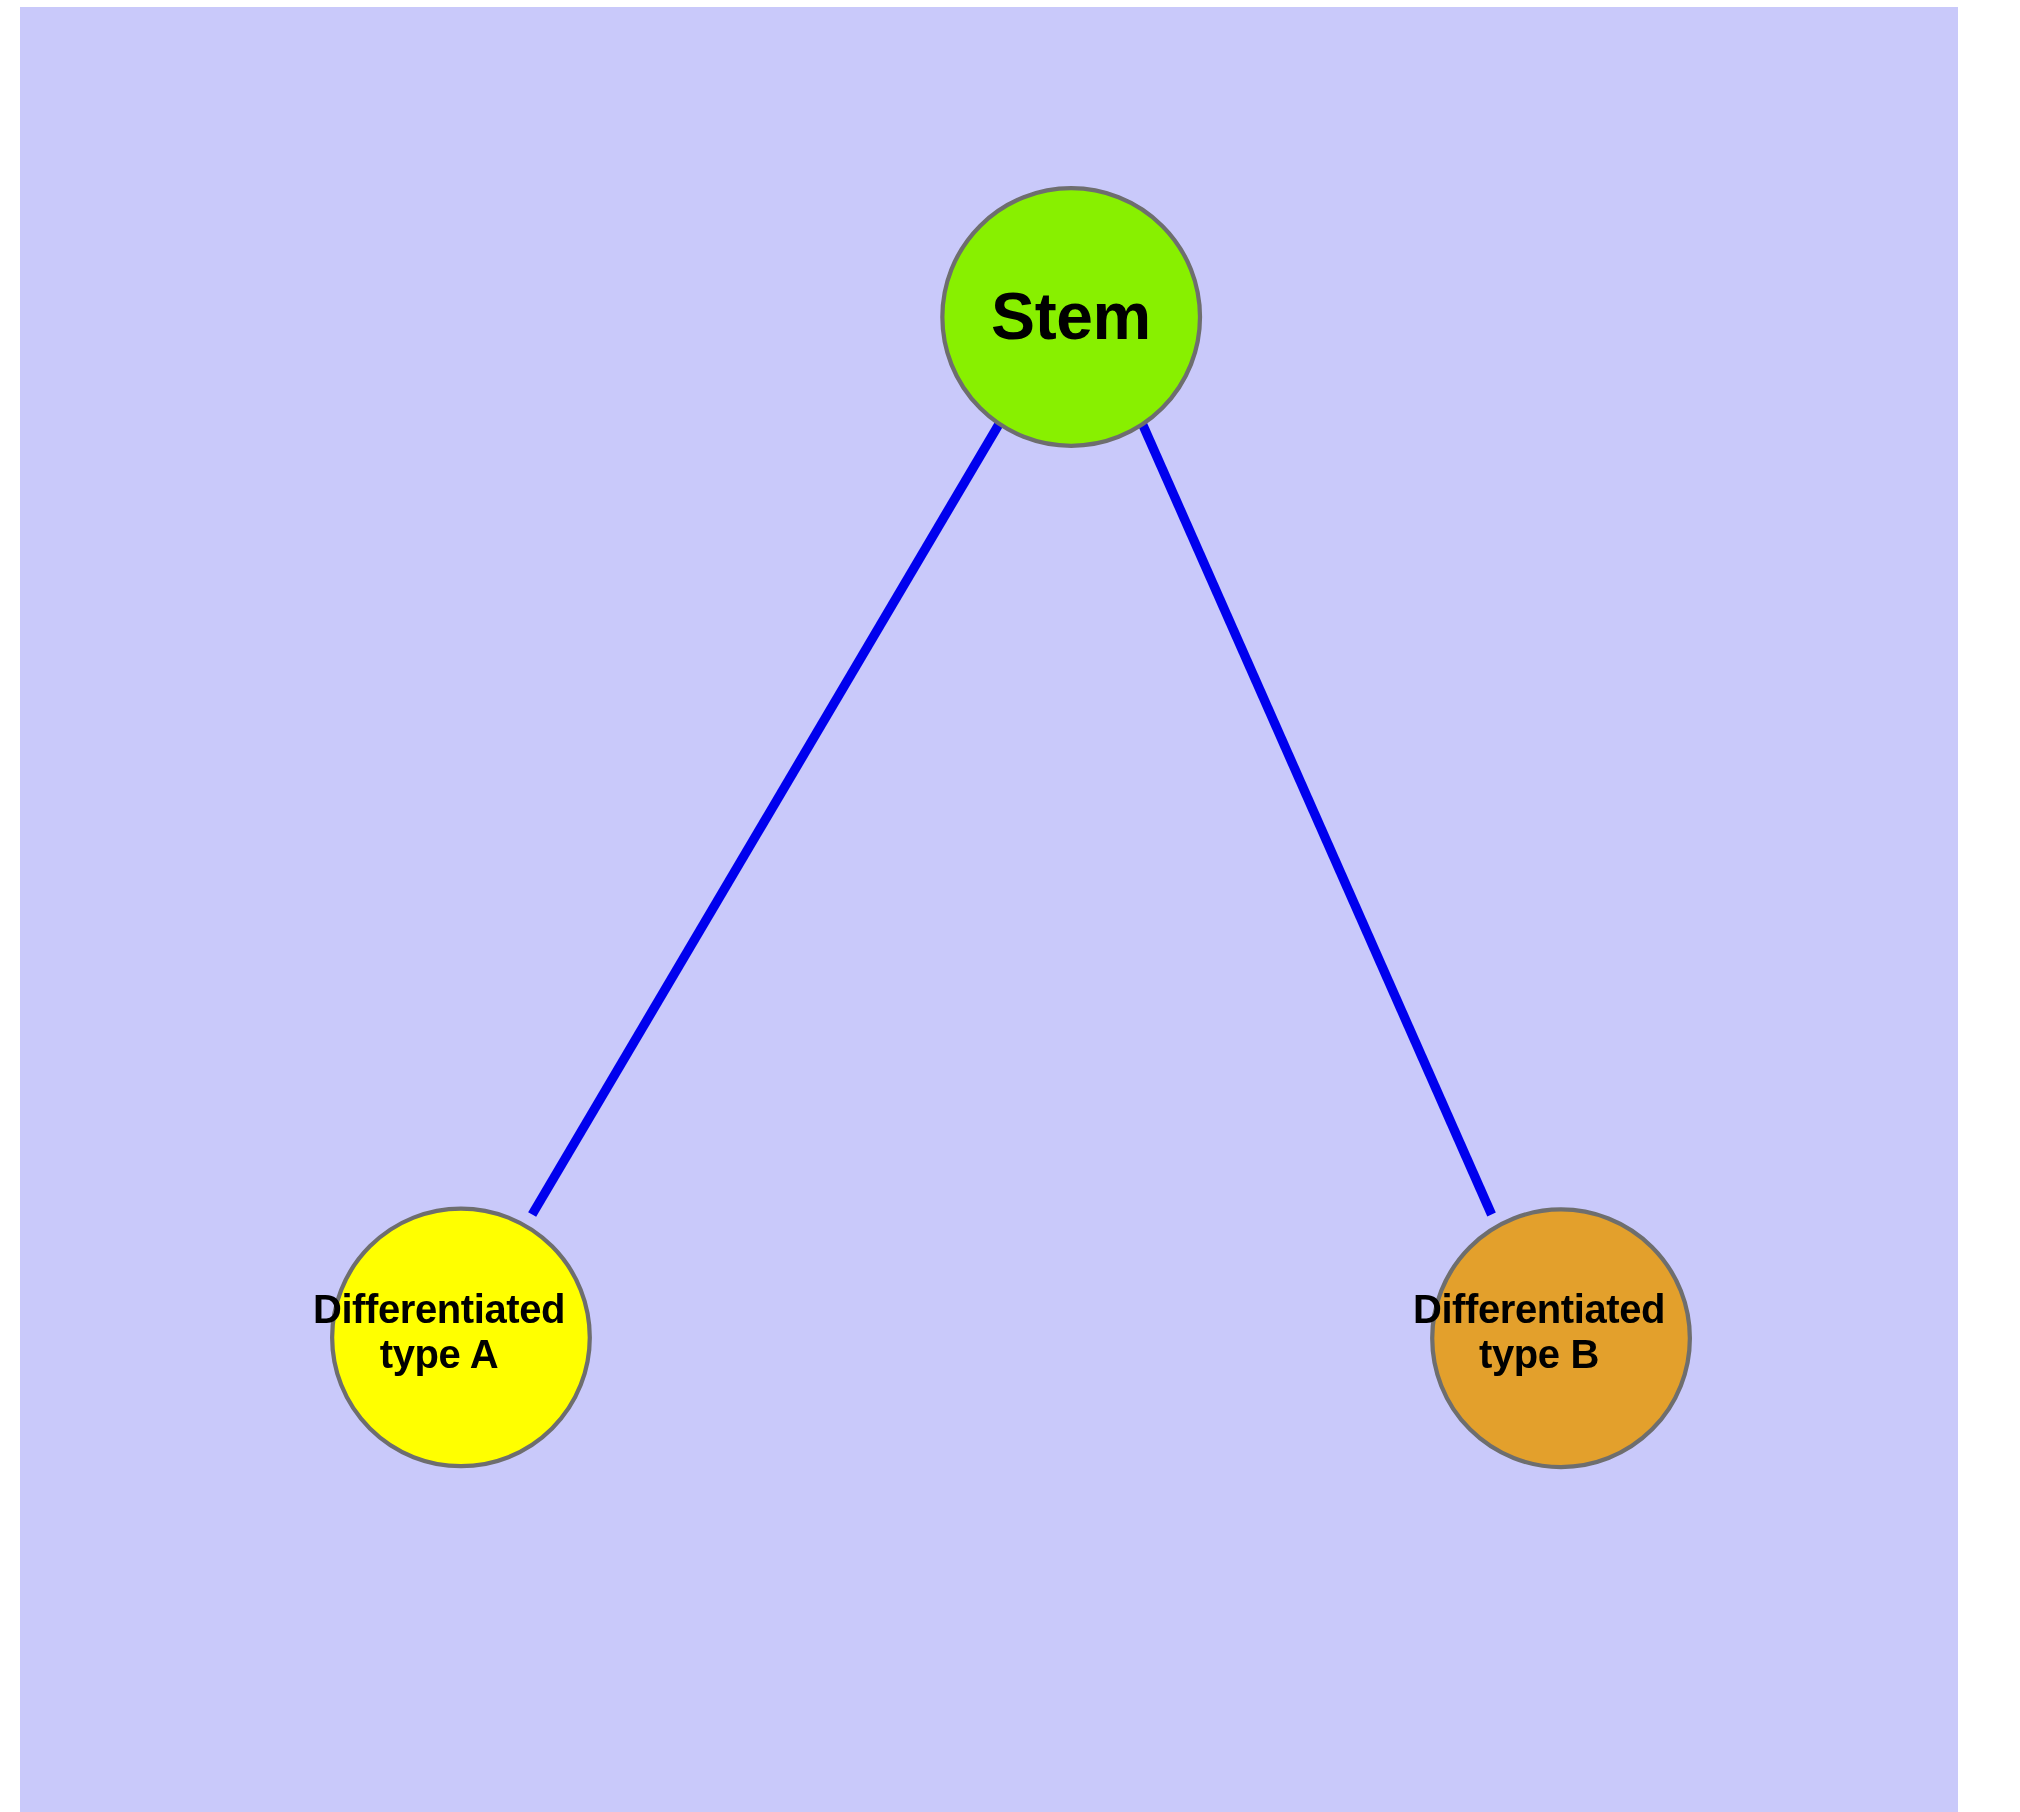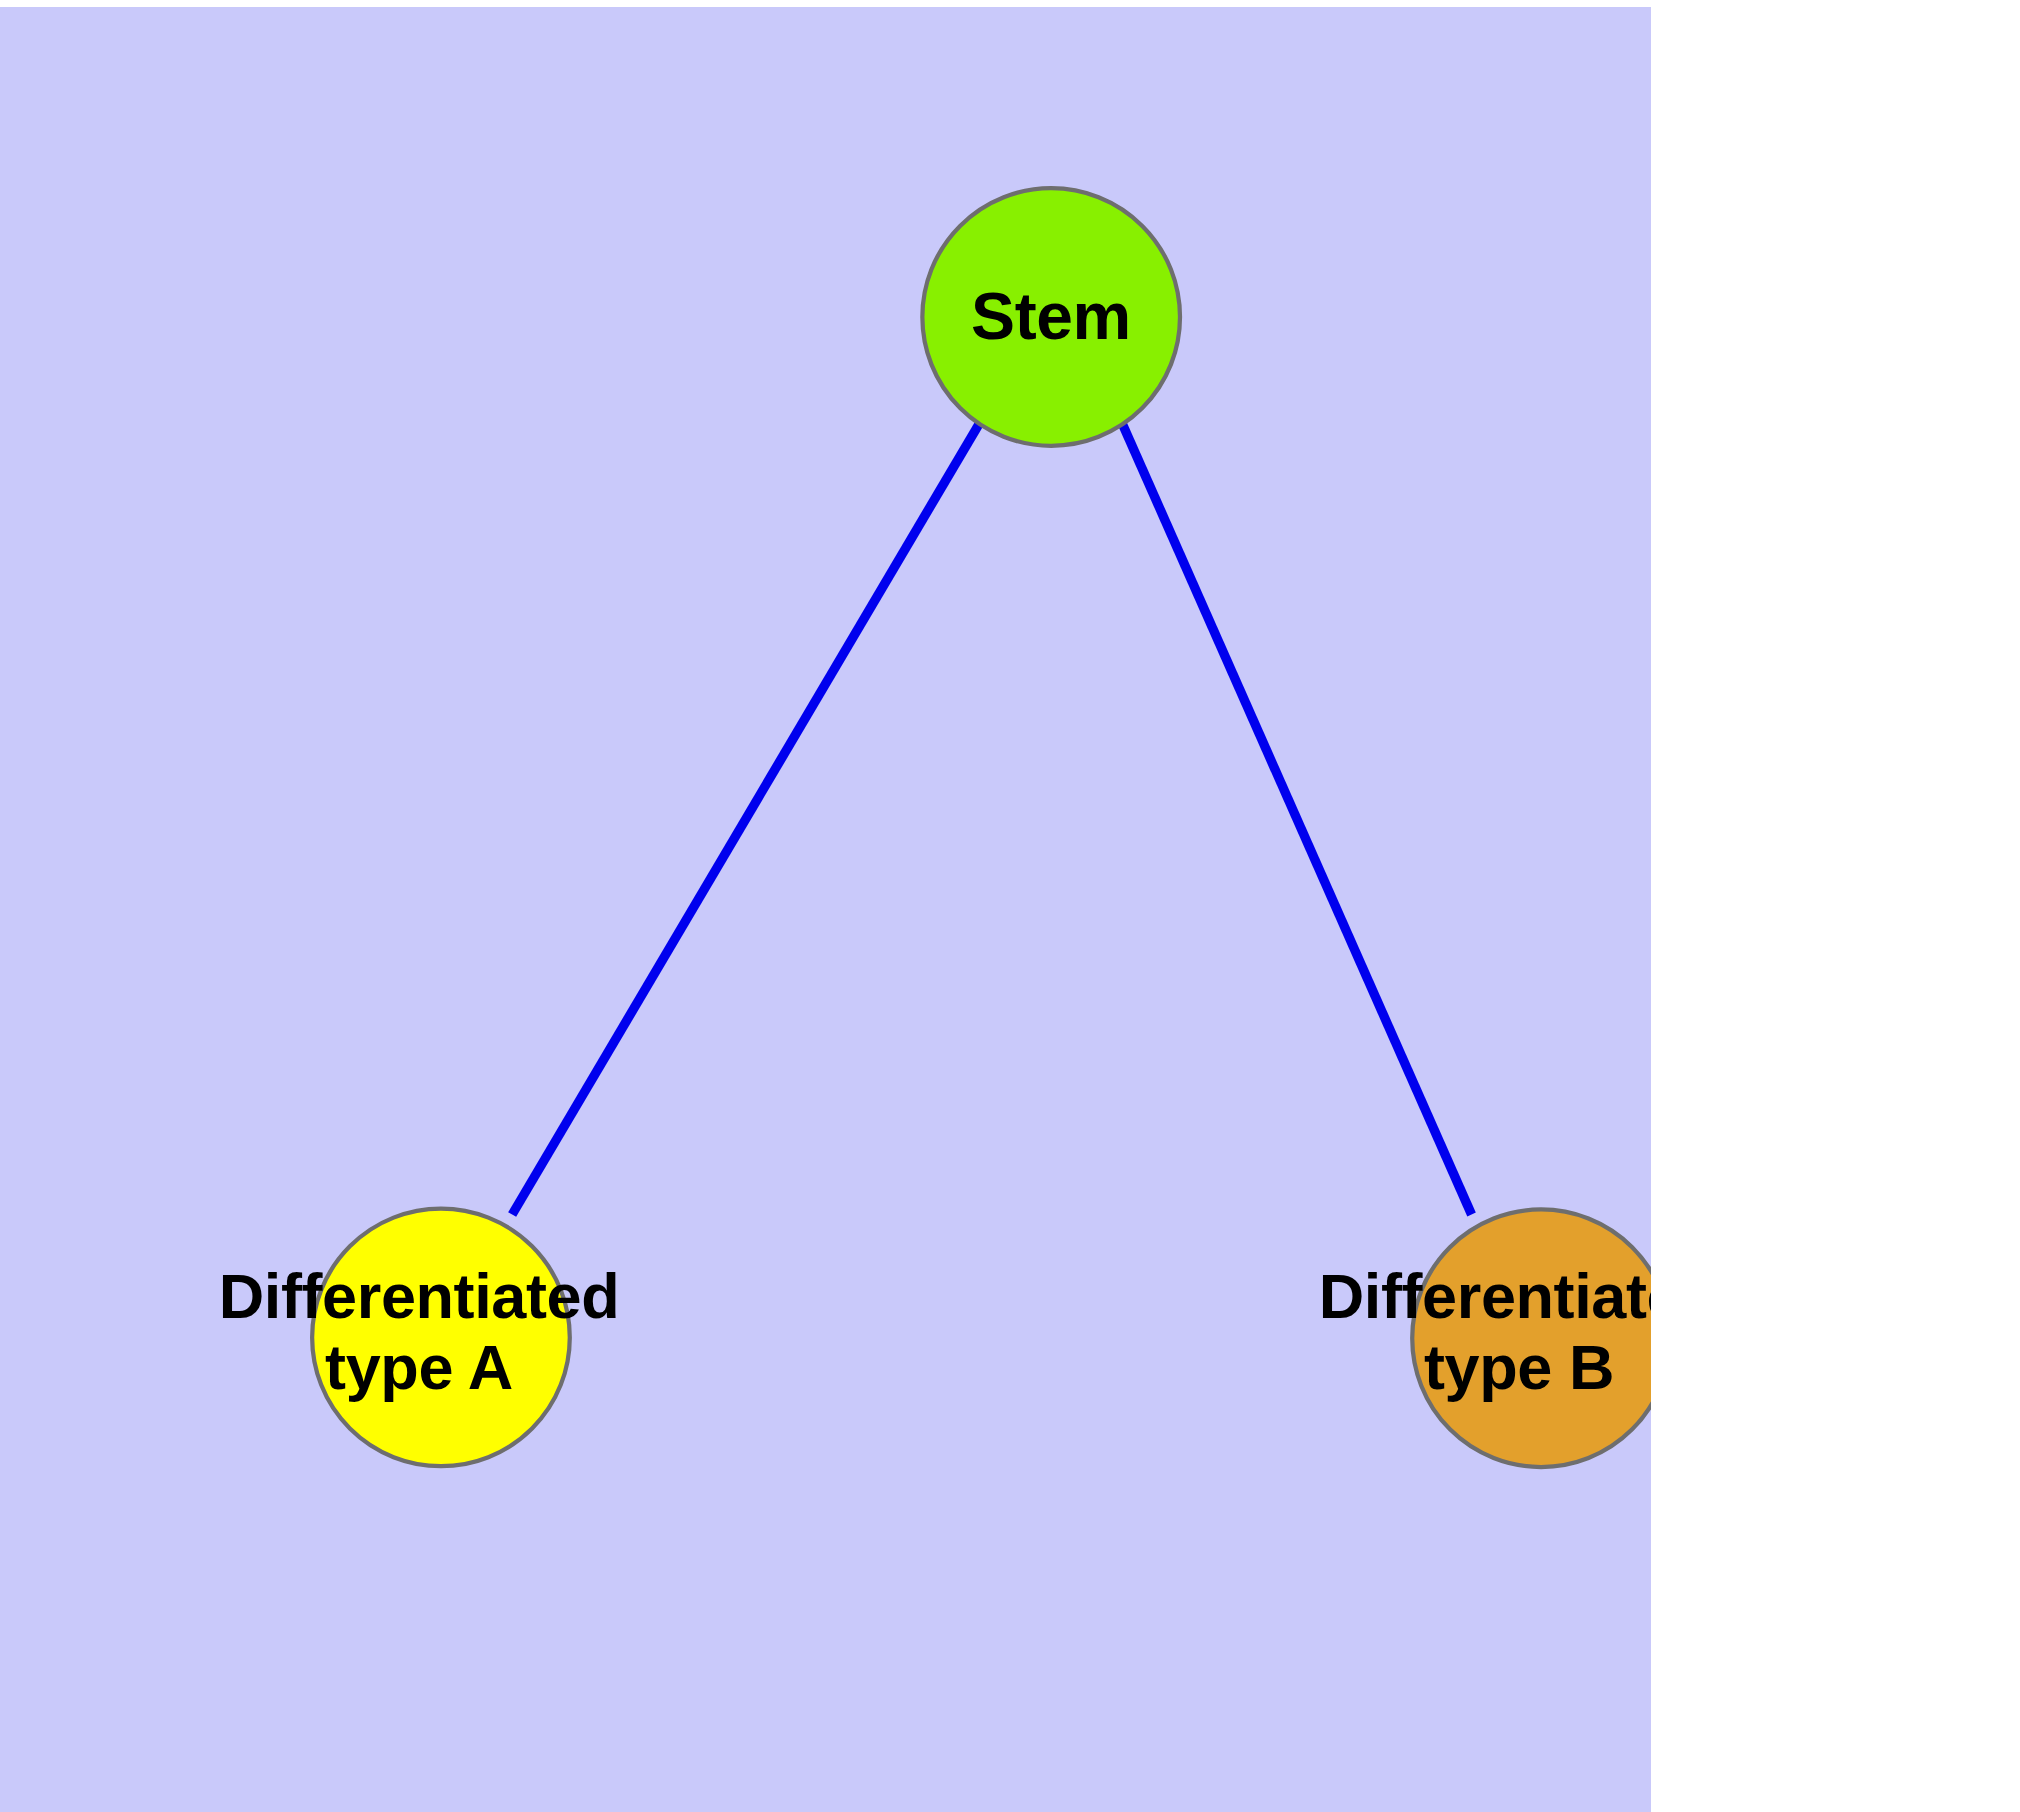--- a/index.html
+++ b/index.html
@@ -40,27 +40,27 @@
     line-height: 1.12;
     white-space: pre;
     letter-spacing: -0.4px;
     pointer-events: none;
     transform: translate(-50%, -50%);
   }
   .node-label.single {
     font-size: 66px;
   }
   .node-label.double {
-    font-size: 63px;
+    font-size: 40px;
   }
 </style>
 </head>
 <body>
 
-<div id="canvas" style="width: 1651px; height: 1812px;">
+<div id="canvas" style="width: 1938px; height: 1812px; margin-left: 20px;">
 
   <div id="plot-area" style="background: rgb(201, 201, 250);"></div>
 
   <svg id="graph-svg" viewBox="0 0 2384 2138">
     <g id="edges-layer">
         <line x1="1155" y1="500" x2="604" y2="1433" stroke="#0000ee" stroke-width="11" stroke-linecap="butt"></line>
         <line x1="1324" y1="500" x2="1736" y2="1433" stroke="#0000ee" stroke-width="11" stroke-linecap="butt"></line>
       </g>
     <g id="nodes-layer">
         <circle cx="1240" cy="374" r="152" fill="#88f000" stroke="#6e6e6e" stroke-width="5"></circle>

